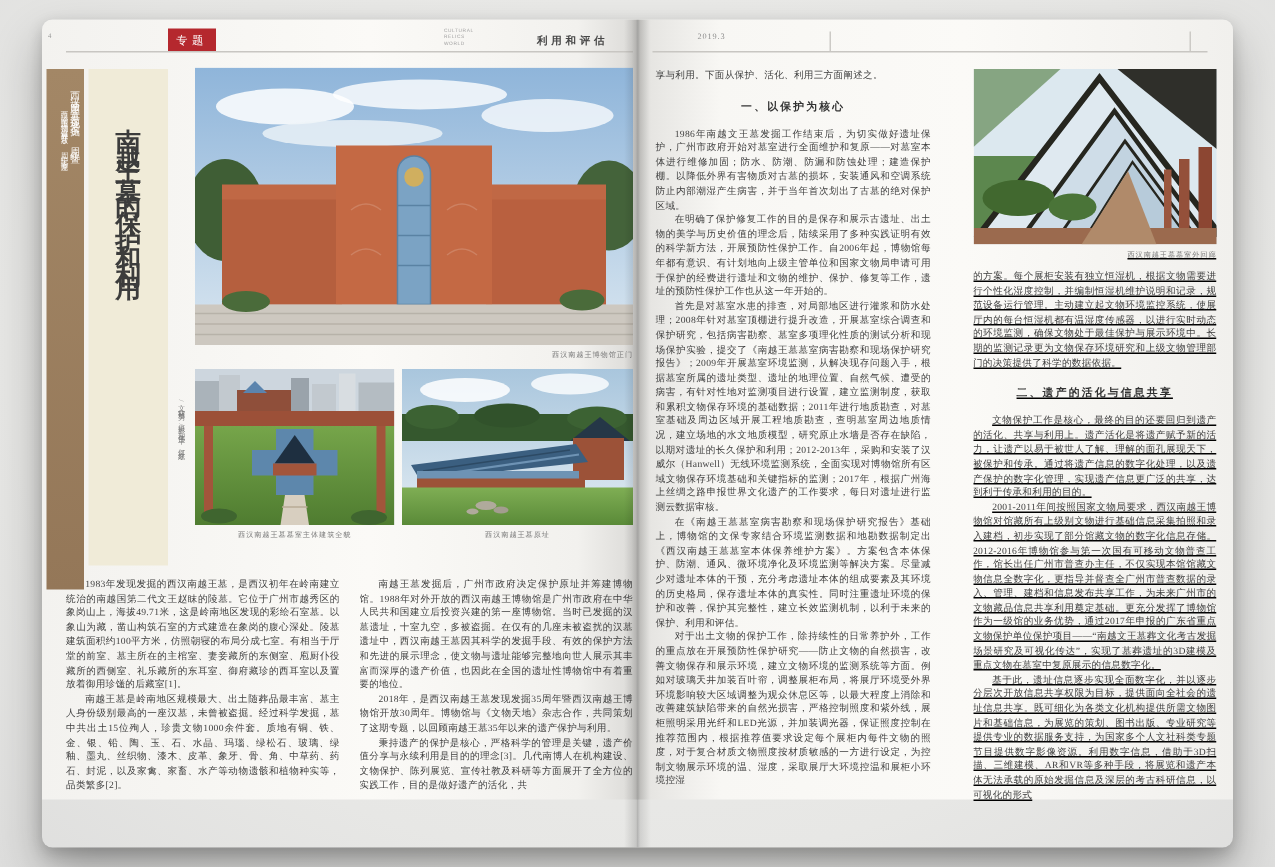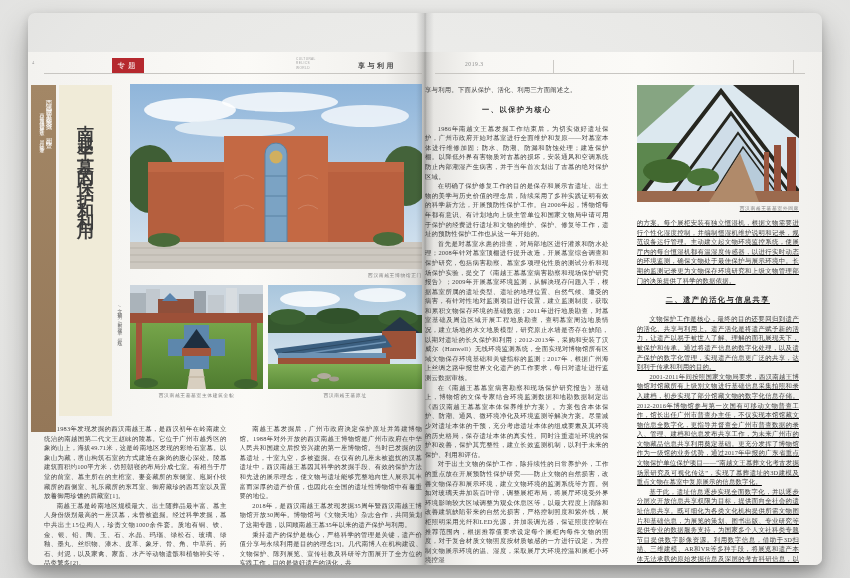--- a/index.html
+++ b/index.html
@@ -3,21 +3,21 @@
 <meta charset="utf-8">
 <style>
   html,body{margin:0;padding:0;}
   body{width:850px;height:578px;overflow:hidden;
        font-family:"Liberation Serif","DejaVu Serif",serif;}
   .stage{position:relative;width:850px;height:578px;
          background:radial-gradient(ellipse at 50% 40%, #f0f0ee 0%, #e7e7e5 70%, #dededd 100%);}
   .spread{position:absolute;left:28px;top:13px;width:794px;height:552px;
           border-radius:7px;overflow:hidden;
           box-shadow:0 16px 32px rgba(0,0,0,.30),0 4px 10px rgba(0,0,0,.18);}
-  .page{position:absolute;top:0;width:397px;height:520px;margin-top:39px;}
+  .page{position:absolute;top:0;width:397px;height:520px;}
   .page-left{left:0;background:linear-gradient(to right,#f3f2ef 0%,#fbfaf7 55%,#f2f1ee 90%,#dddcd9 99%,#cfcecb 100%);}
   .page-right{left:397px;background:linear-gradient(to right,#cfcecb 0%,#e6e5e2 2%,#f8f7f4 14%,#fbfaf7 55%,#f1f0ed 100%);}
   .fold{position:absolute;left:388px;top:0;width:18px;height:552px;z-index:5;pointer-events:none;
         background:linear-gradient(to right,rgba(0,0,0,0) 0%,rgba(0,0,0,.14) 45%,rgba(0,0,0,.22) 50%,rgba(0,0,0,.10) 60%,rgba(0,0,0,0) 100%);}
   .abs{position:absolute;}
   
   .pageno{left:4px;top:8px;font-size:4.5px;color:#9a9a9a;}
   .badge{left:84px;top:6px;width:32px;height:15px;background:#b5282e;color:#fff;
          display:flex;align-items:center;justify-content:center;
          font-family:"Liberation Sans","DejaVu Sans",sans-serif;font-size:7.5px;letter-spacing:3px;}
@@ -47,21 +47,21 @@
   .cap{font-size:4.8px;color:#7c7c7c;letter-spacing:.6px;}
   .cap-main{left:102px;top:220px;width:292px;text-align:right;}
   .cap-aerial{left:102px;top:340px;width:133px;text-align:center;}
   .cap-site{left:240px;top:340px;width:154px;text-align:center;}
   .ph-main{left:102px;top:32px;width:292px;height:185px;}
   .ph-aerial{left:102px;top:233px;width:133px;height:104px;}
   .ph-site{left:240px;top:233px;width:154px;height:104px;}
   
   .lp-cols{left:16px;top:372px;width:378px;height:174px;display:flex;gap:13px;}
   .lp-cols .col{flex:1;overflow:hidden;}
-  .rp-cols{left:0;top:33px;width:374px;height:515px;display:flex;gap:28px;}
+  .rp-cols{left:12px;top:33px;width:374px;height:515px;display:flex;gap:28px;}
   .rp-col1{width:190px;overflow:hidden;}
   .rp-col2{width:168px;overflow:hidden;text-decoration:underline;}
   .bodytext p{margin:0;font-size:6.4px;line-height:9.6px;letter-spacing:.2px;
               color:#3e3e3e;text-align:justify;text-indent:2em;}
   .bodytext p.noindent{text-indent:0;}
   .bodytext .h{margin:10px 0 9px;text-align:center;font-size:7.2px;font-weight:bold;
                letter-spacing:1.5px;color:#333;text-indent:0;}
   .rp-photo{width:168px;height:117px;}
   .rp-cap{text-align:right;margin:3px 0 7px;}
 </style>
@@ -70,21 +70,21 @@
 
 <div class="stage">
   <div class="spread">
 
     <div class="page page-left">
       <span class="abs pageno">4</span>
       <div class="abs badge">专题</div>
       <div class="abs mag-en">CULTURAL
 RELICS
 WORLD</div>
-      <div class="abs mag-cn">享与利用</div>
+      <div class="abs mag-cn">利用和评估</div>
       <div class="abs rule lp-rule"></div>
 
       <div class="abs brown-bar">
         <div class="s1">西汉南越王墓发现发掘35周年暨</div>
         <div class="s2">西汉南越王博物馆对外开放30周年纪念专题</div>
       </div>
 
       <div class="abs title-strip">
         <h1 class="v-title">南越王墓的保护和利用</h1>
       </div>

